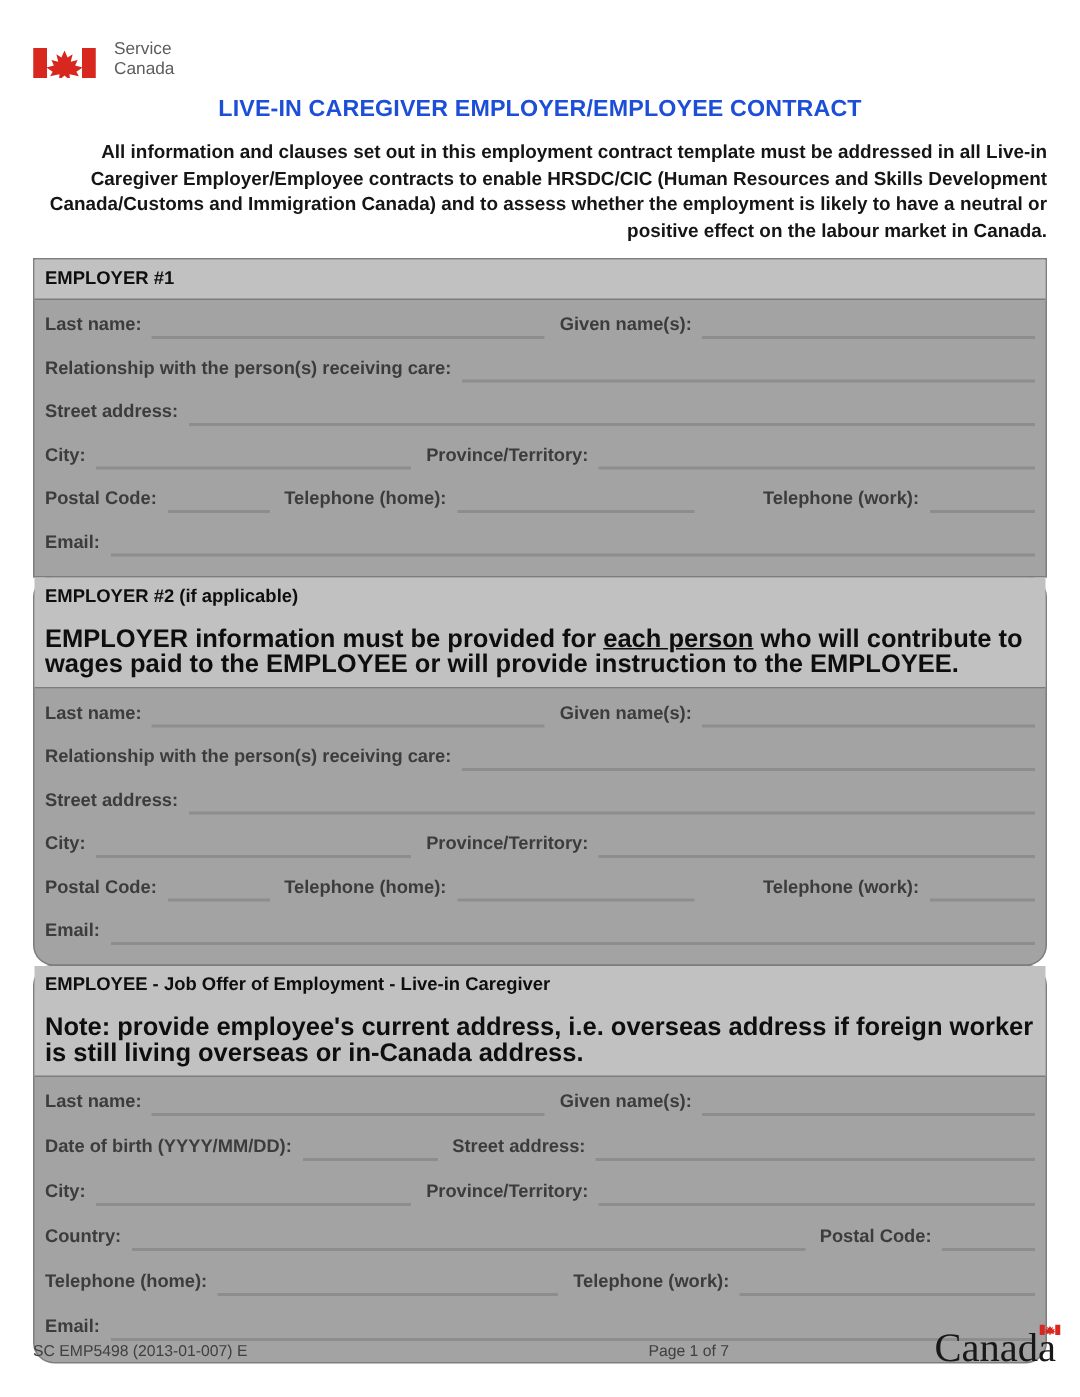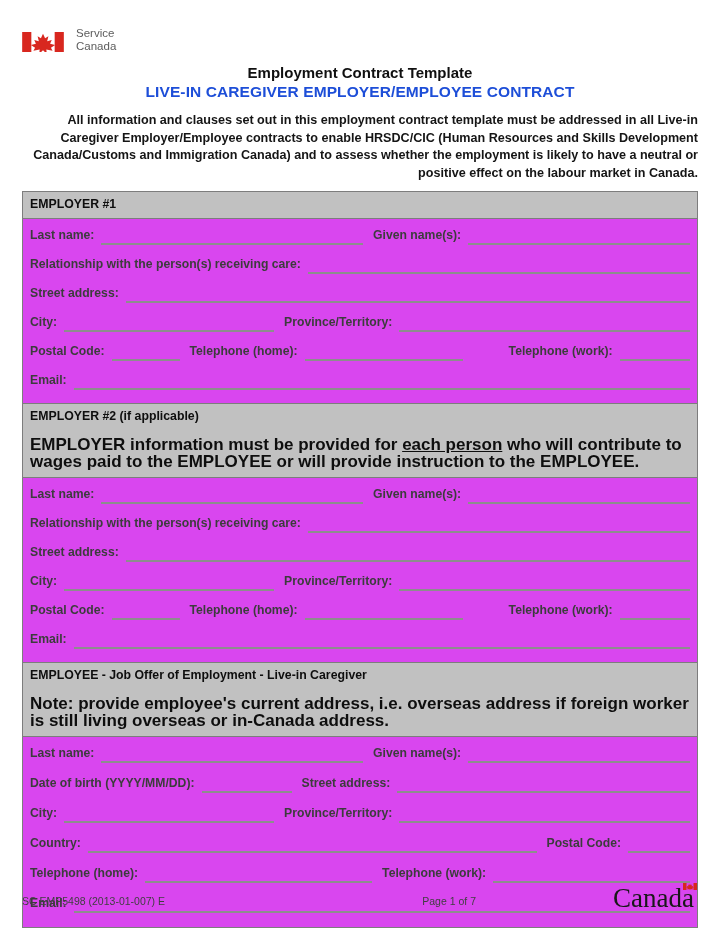--- a/index.html
+++ b/index.html
@@ -22,43 +22,43 @@
   .title2 { font-size:15.5px; font-weight:bold; color:#1d4ed8; margin-top:2px; letter-spacing:0.1px; }
 
   
   .intro {
     margin-top:11px; font-size:12.6px; font-weight:bold;
     line-height:17.6px; color:#151515; text-align:right;
   }
 
   
   .form-area { margin-top:9px; }
-  .section { border:1px solid #7d7d7d; background:#d946ef; }
-  .section + .section { margin-top:-1px; }
+  .section { border:1px solid #7d7d7d; background:#a3a3a3; }
+  .section + .section { margin-top:-1px;border-radius:14px; }
   .section-bar {
     background:#c1c1c1; border-bottom:1px solid #7d7d7d;
     padding:5px 7px 7px 7px; color:#0e0e0e;
   }
   .bar-title { font-size:12.3px; font-weight:bold; }
   .bar-note { font-size:17px; font-weight:bold; margin-top:13px; line-height:17px; }
   .u { text-decoration:underline; }
 
   .sec-body { padding:5px 7px 5px 7px;font-weight:bold; }
   .frow { display:flex; align-items:flex-start; height:29px; }
   .frow.tall { height:30px; }
   .lbl { font-size:12.2px; color:#3c3c3c; line-height:15px; padding-top:4px; white-space:nowrap; }
   .lbl.ml { margin-left:10px; }
   .fl { border-bottom:2px solid #8d8d8d; height:21px; margin-left:7px; }
   .fx1 { flex:1.18; } .fx2 { flex:1; } .fx { flex:1; }
   .w68{width:68px;} .w210{width:210px;} .w158{width:158px;}
   .w90{width:90px;} .w62{width:62px;} .w227{width:227px;}
 
   
   .footer {
-    position:absolute; left:22px; right:24px; top:884px;
+    position:absolute; left:22px; right:14px; top:884px;
     display:flex; align-items:flex-end;
   }
   .foot-left { font-size:10.5px; color:#3f3f3f; width:220px; padding-bottom:5px; }
   .foot-center { font-size:10.5px; color:#3f3f3f; flex:1; text-align:right; padding-bottom:5px; }
   .wordmark {
     font-family:"Liberation Serif", serif; font-size:27px; color:#181818;
     position:relative; width:220px; text-align:right; padding-right:2px; line-height:28px;
   }
   .mini-flag { position:absolute; top:-1px; right:-1px; width:14px; height:7px; }
 </style>
@@ -73,21 +73,20 @@
       <rect x="78" y="0" width="22" height="48" fill="#d8271f"></rect>
       <path fill="#d8271f" d="M50 4 L55 15 L63 10 L60 22 L71 19 L67 28 L79 31 L69 38 L73 45 L58 42 L59 52 L50 44 L41 52 L42 42 L27 45 L31 38 L21 31 L33 28 L29 19 L40 22 L37 10 L45 15 Z"></path>
     </svg>
     <div class="logo-text">
       <div>Service</div>
       <div>Canada</div>
     </div>
   </div>
 
   <div class="titles">
-    <div class="title1">Employment Contract Template</div>
     <div class="title2">LIVE-IN CAREGIVER EMPLOYER/EMPLOYEE CONTRACT</div>
   </div>
 
   <p class="intro">All information and clauses set out in this employment contract template must be addressed in all Live-in Caregiver Employer/Employee contracts to enable HRSDC/CIC (Human Resources and Skills Development Canada/Customs and Immigration Canada) and to assess whether the employment is likely to have a neutral or positive effect on the labour market in Canada.</p>
 
   <div class="form-area">
 
     <div class="section">
       <div class="section-bar">
         <div class="bar-title">EMPLOYER #1</div>

